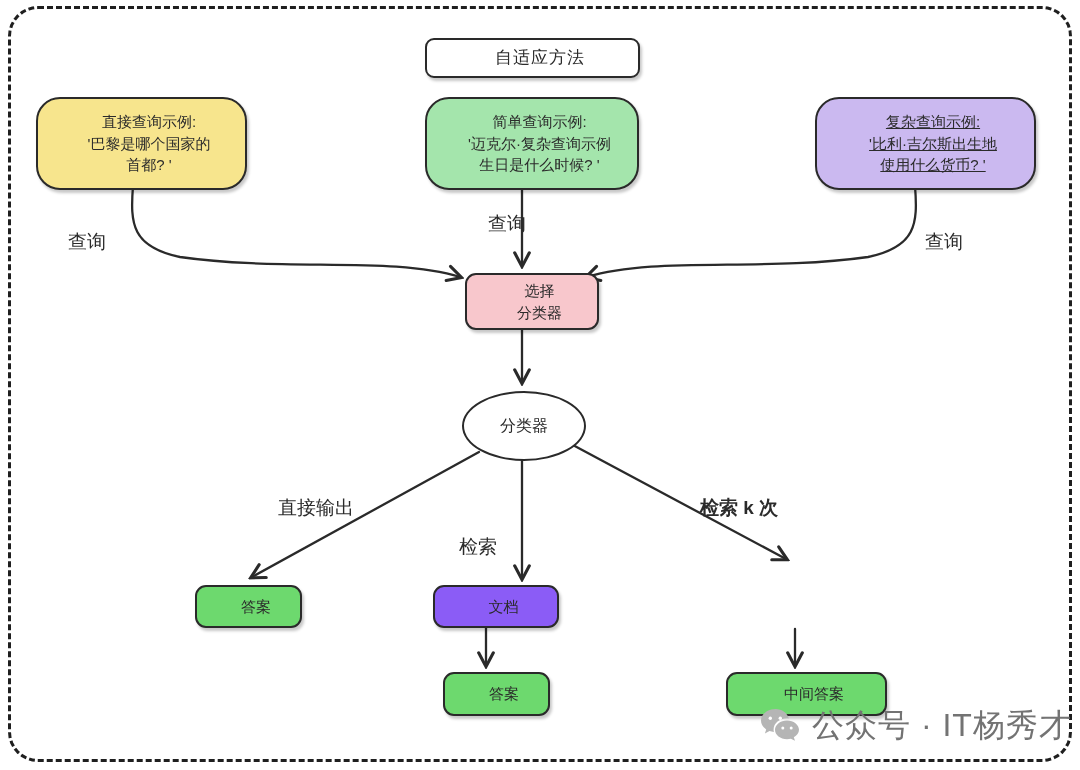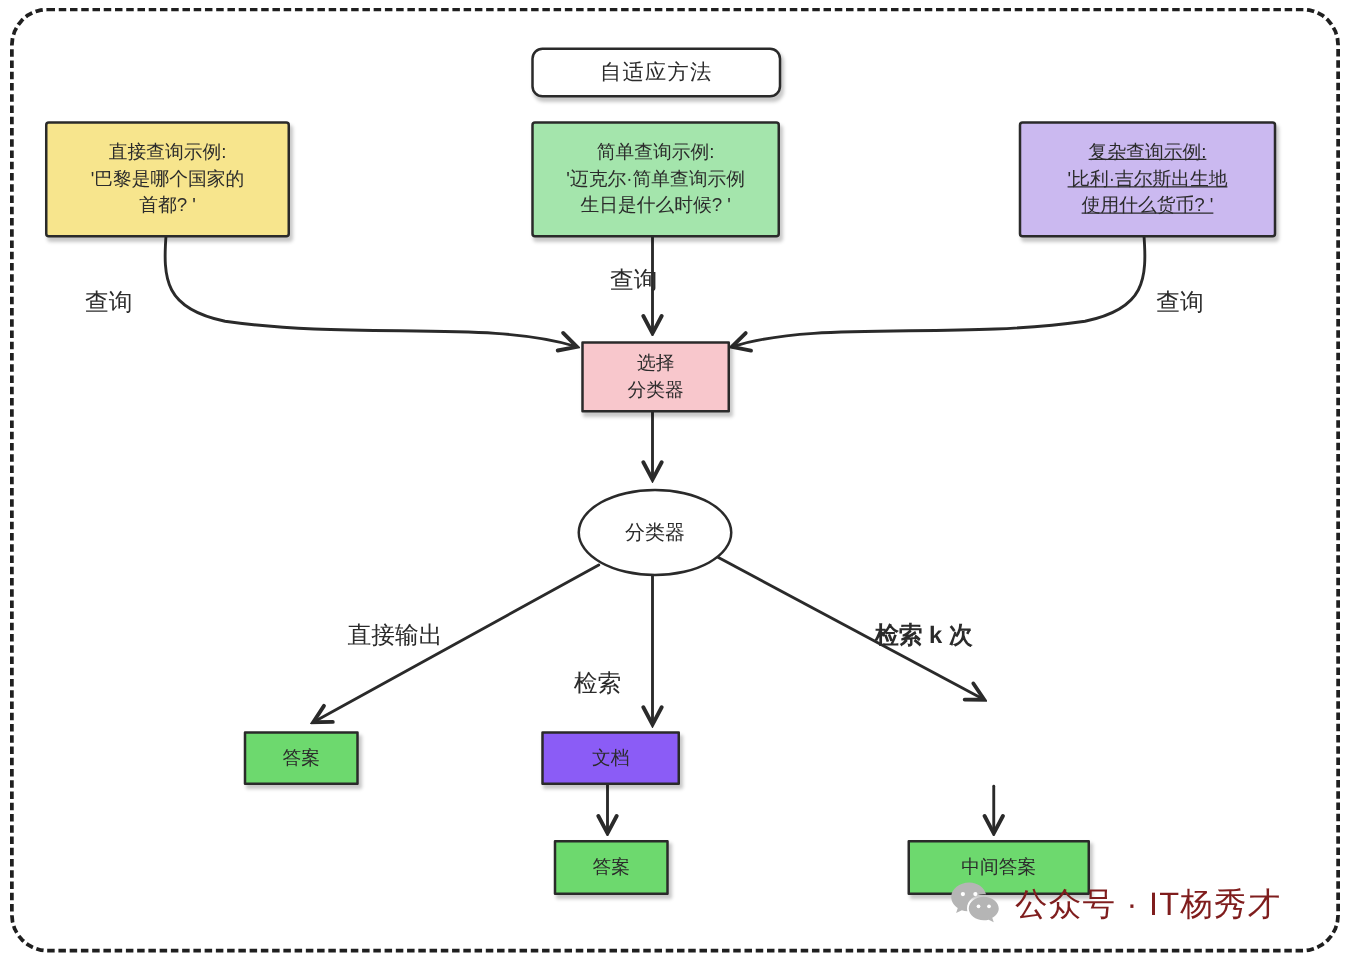--- a/index.html
+++ b/index.html
@@ -9,24 +9,24 @@
   }
   .frame{
     position:absolute;left:8px;top:6px;right:8px;bottom:8px;
     border:3px dashed #1f1f1f;border-radius:30px;pointer-events:none;
   }
   .edges{position:absolute;left:0;top:0;width:1080px;height:770px;}
   .node{
     position:absolute;display:flex;flex-direction:column;align-items:center;justify-content:center;
     border:2.4px solid #2a2a2a;text-align:center;
     box-shadow:2px 3px 3px rgba(0,0,0,0.22);
-    line-height:1.45;font-size:15px;
+    line-height:1.45;font-size:15px;padding-left:15px;
   }
-  .rounded{border-radius:3px;}
-  .small-rounded{border-radius:1px;}
+  .rounded{border-radius:24px;}
+  .small-rounded{border-radius:11px;}
   .title-box{
     left:425px;top:38px;width:196px;height:36px;background:#ffffff;border-radius:9px;
     font-size:17px;font-weight:500;letter-spacing:1px;
   }
   .example-yellow{left:36px;top:97px;width:192px;height:89px;background:#F7E58D;}
   .example-green {left:425px;top:97px;width:195px;height:89px;background:#A4E5AC;justify-content:center;}
   .example-purple{left:815px;top:97px;width:202px;height:89px;background:#CBB9F0;text-decoration:underline;}
   .selector-box{left:465px;top:273px;width:115px;height:53px;background:#F8C7CC;}
   .ellipse{
     position:absolute;left:462px;top:391px;width:120px;height:66px;background:#fff;
@@ -42,21 +42,21 @@
     position:absolute;font-size:19px;color:#2b2b2b;white-space:nowrap;
   }
   .lbl-query-left {left:68px; top:229px;}
   .lbl-query-mid  {left:488px;top:211px;}
   .lbl-query-right{left:925px;top:229px;}
   .lbl-direct     {left:278px;top:495px;}
   .lbl-retrieve   {left:459px;top:534px;}
   .lbl-retrieve-k {left:700px;top:495px;font-weight:bold;}
   .watermark{
     position:absolute;left:758px;top:704px;display:flex;align-items:center;gap:10px;
-    color:#7f1d1d;font-size:26px;font-weight:500;letter-spacing:1px;
+    color:#737373;font-size:32px;font-weight:500;letter-spacing:1px;
   }
 </style>
 </head>
 <body>
 
 <div class="canvas">
 
   <div class="frame"></div>
 
   <svg class="edges" viewBox="0 0 1080 770">
@@ -83,21 +83,21 @@
   </div>
 
   <div class="node rounded example-yellow">
     <span>直接查询示例:</span>
     <span>'巴黎是哪个国家的</span>
     <span>首都? '</span>
   </div>
 
   <div class="node rounded example-green">
     <span>简单查询示例:</span>
-    <span>'迈克尔·简单查询示例</span>
+    <span>'迈克尔·复杂查询示例</span>
     <span>生日是什么时候? '</span>
   </div>
 
   <div class="node rounded example-purple">
     <span>复杂查询示例:</span>
     <span>'比利·吉尔斯出生地</span>
     <span>使用什么货币? '</span>
   </div>
 
   <div class="node small-rounded selector-box">

